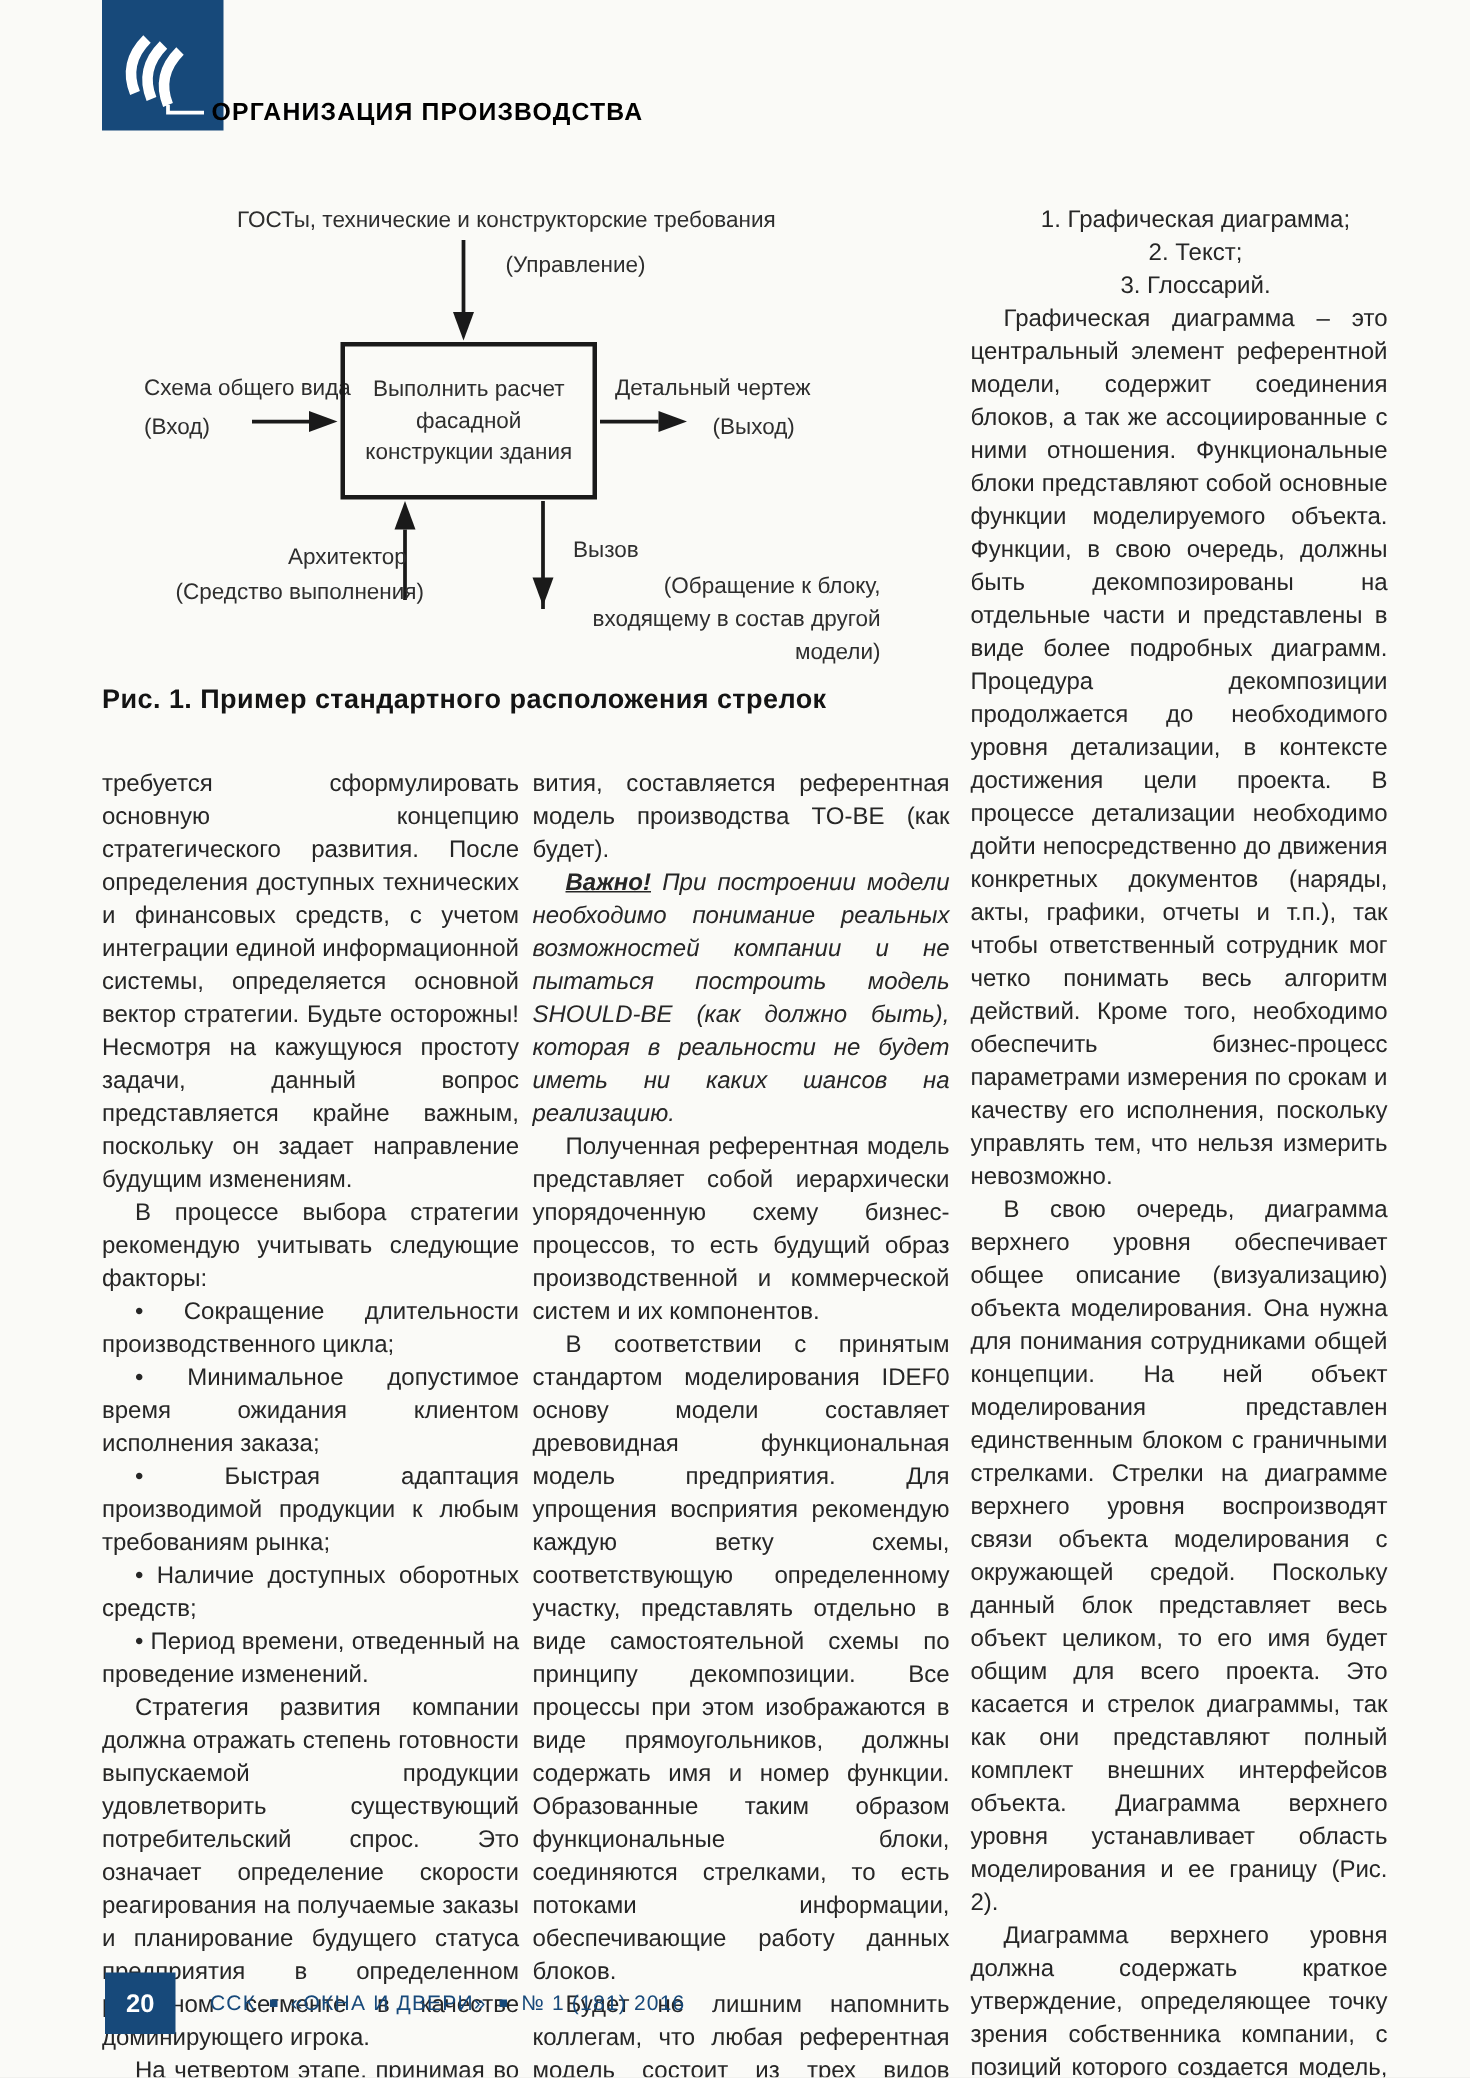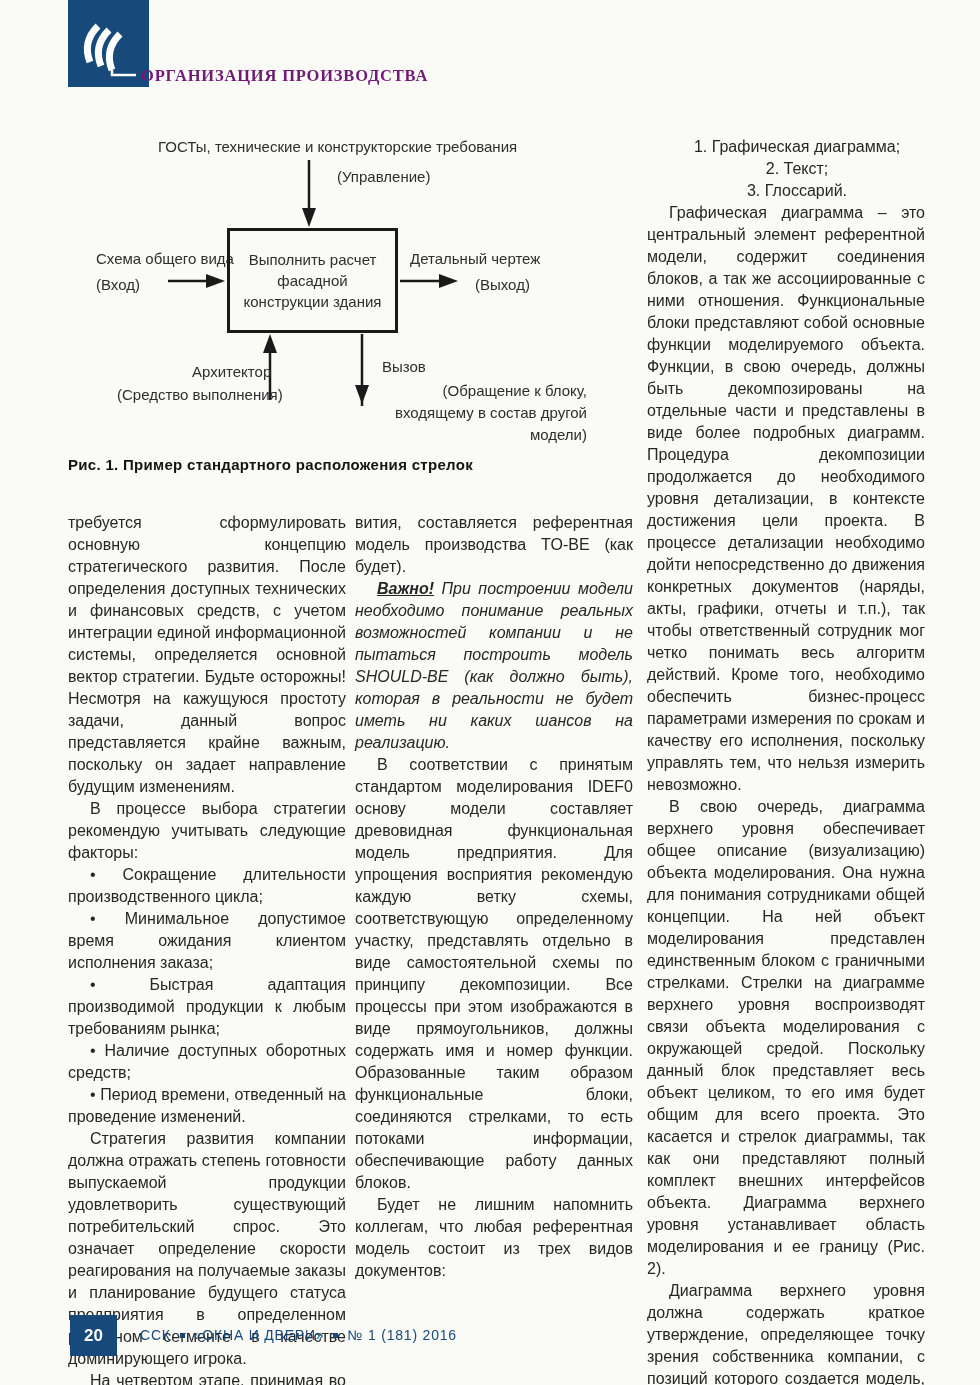--- a/index.html
+++ b/index.html
@@ -9,21 +9,21 @@
     background:#fafaf7; overflow:hidden;
     font-family:"Liberation Sans", sans-serif; color:#262626;
   }
   
   .logo {
     position:absolute; left:68px; top:0; width:81px; height:87px;
     background:#17497a;
   }
   .section-title {
     position:absolute; left:141px; top:66px;
-    font-size:16.5px; font-weight:bold; letter-spacing:0.8px; color:#701a75;font-family:Liberation Serif, serif;
+    font-size:16.5px; font-weight:bold; letter-spacing:0.8px; color:#000000;
   }
   
   .figure { position:absolute; left:68px; top:130px; width:566px; height:360px; }
   .figure svg.arrows { position:absolute; left:0; top:0; }
   .dlabel { position:absolute; font-size:15px; color:#2e2e2e; white-space:nowrap; }
   .d-top    { left:90px;  top:8px;  width:400px; text-align:left; }
   .d-ctrl   { left:269px; top:38px; }
   .d-inl    { left:28px;  top:120px; }
   .d-ins    { left:28px;  top:146px; }
   .d-outl   { left:342px; top:120px; }
@@ -32,21 +32,21 @@
   .d-mechs  { left:49px;  top:256px; }
   .d-calll  { left:314px; top:228px; }
   .d-calls  { left:314px; top:250px; width:205px; white-space:normal; line-height:22px;text-align:right; }
   .fn-box {
     position:absolute; left:159px; top:98px; width:171px; height:105px;
     border:3px solid #1a1a1a; display:flex; align-items:center; justify-content:center;
     text-align:center; font-size:15px; color:#2e2e2e; line-height:21px; padding:8px;
   }
   .fig-caption {
     position:absolute; left:0; top:326px;
-    font-size:15px; font-weight:bold; color:#141414; letter-spacing:0.3px;
+    font-size:18px; font-weight:bold; color:#141414; letter-spacing:0.3px;
   }
   
   .col { position:absolute; width:278px; font-size:16px; line-height:22px;
          text-align:justify; color:#262626; hyphens:auto; }
   .col1 { left:68px;  top:512px; }
   .col2 { left:355px; top:512px; }
   .col3 { left:647px; top:136px; }
   .col p { margin:0; }
   .indent { text-indent:22px; }
   .important { font-style:italic; margin:22px 0 20px 0; }
@@ -122,20 +122,21 @@
     <p class="indent">• Быстрая адаптация производимой продукции к любым требованиям рынка;</p>
     <p class="indent">• Наличие доступных оборотных средств;</p>
     <p class="indent">• Период времени, отведенный на проведение изменений.</p>
     <p class="indent">Стратегия развития компании должна отражать степень готовности выпускаемой продукции удовлетворить существующий потребительский спрос. Это означает определение скорости реагирования на получаемые заказы и планирование будущего статуса предприятия в определенном рыночном сегменте в качестве доминирующего игрока.</p>
     <p class="indent">На четвертом этапе, принимая во внимание принятую стратегию раз-</p>
   </div>
 
   <div class="col col2">
     <p>вития, составляется референтная модель производства TO-BE (как будет).</p>
     <p class="indent important"><b>Важно!</b><span> При построении модели необходимо понимание реальных возможностей компании и не пытаться построить модель SHOULD-BE (как должно быть), которая в реальности не будет иметь ни каких шансов на реализацию.</span></p>
+    <p class="indent">Полученная референтная модель представляет собой иерархически упорядоченную схему бизнес-процессов, то есть будущий образ производственной и коммерческой систем и их компонентов.</p>
     <p class="indent">В соответствии с принятым стандартом моделирования IDEF0 основу модели составляет древовидная функциональная модель предприятия. Для упрощения восприятия рекомендую каждую ветку схемы, соответствующую определенному участку, представлять отдельно в виде самостоятельной схемы по принципу декомпозиции. Все процессы при этом изображаются в виде прямоугольников, должны содержать имя и номер функции. Образованные таким образом функциональные блоки, соединяются стрелками, то есть потоками информации, обеспечивающие работу данных блоков.</p>
     <p class="indent">Будет не лишним напомнить коллегам, что любая референтная модель состоит из трех видов документов:</p>
   </div>
 
   <div class="col col3">
     <p class="num">1. Графическая диаграмма;</p>
     <p class="num">2. Текст;</p>
     <p class="num">3. Глоссарий.</p>
     <p class="indent">Графическая диаграмма – это центральный элемент референтной модели, содержит соединения блоков, а так же ассоциированные с ними отношения. Функциональные блоки представляют собой основные функции моделируемого объекта. Функции, в свою очередь, должны быть декомпозированы на отдельные части и представлены в виде более подробных диаграмм. Процедура декомпозиции продолжается до необходимого уровня детализации, в контексте достижения цели проекта. В процессе детализации необходимо дойти непосредственно до движения конкретных документов (наряды, акты, графики, отчеты и т.п.), так чтобы ответственный сотрудник мог четко понимать весь алгоритм действий. Кроме того, необходимо обеспечить бизнес-процесс параметрами измерения по срокам и качеству его исполнения, поскольку управлять тем, что нельзя измерить невозможно.</p>
     <p class="indent">В свою очередь, диаграмма верхнего уровня обеспечивает общее описание (визуализацию) объекта моделирования. Она нужна для понимания сотрудниками общей концепции. На ней объект моделирования представлен единственным блоком с граничными стрелками. Стрелки на диаграмме верхнего уровня воспроизводят связи объекта моделирования с окружающей средой. Поскольку данный блок представляет весь объект целиком, то его имя будет общим для всего проекта. Это касается и стрелок диаграммы, так как они представляют полный комплект внешних интерфейсов объекта. Диаграмма верхнего уровня устанавливает область моделирования и ее границу (Рис. 2).</p>

